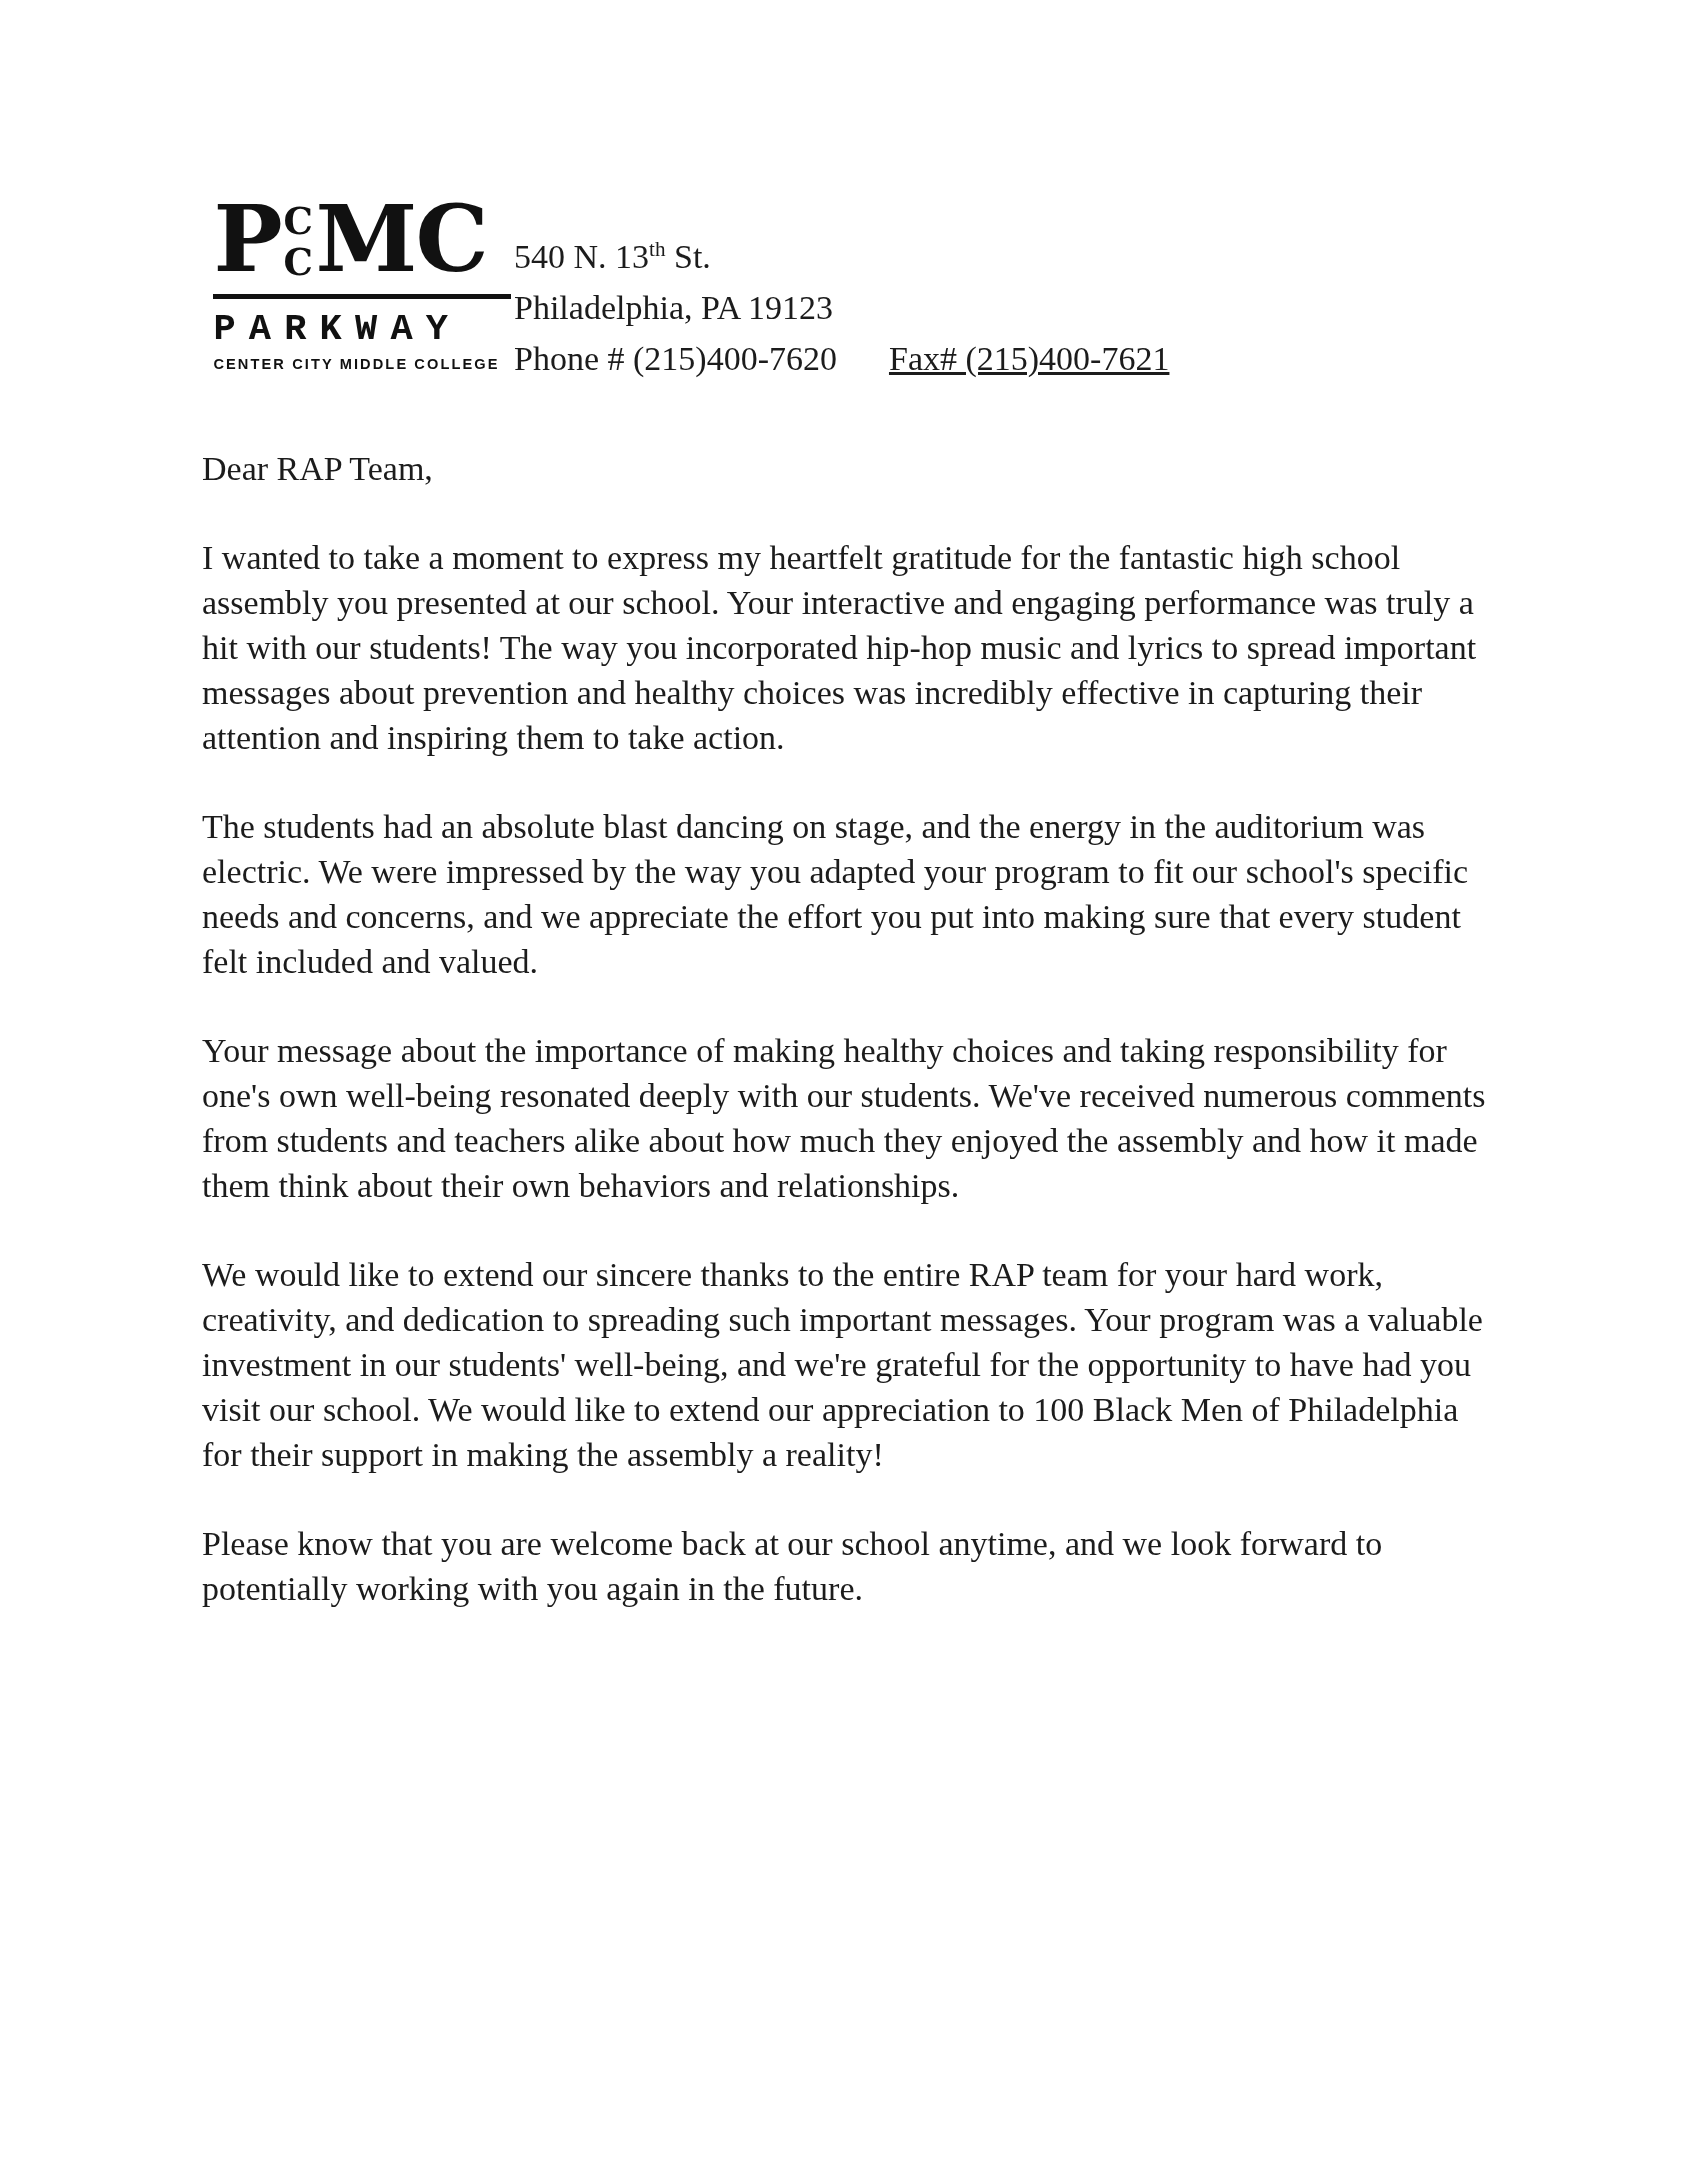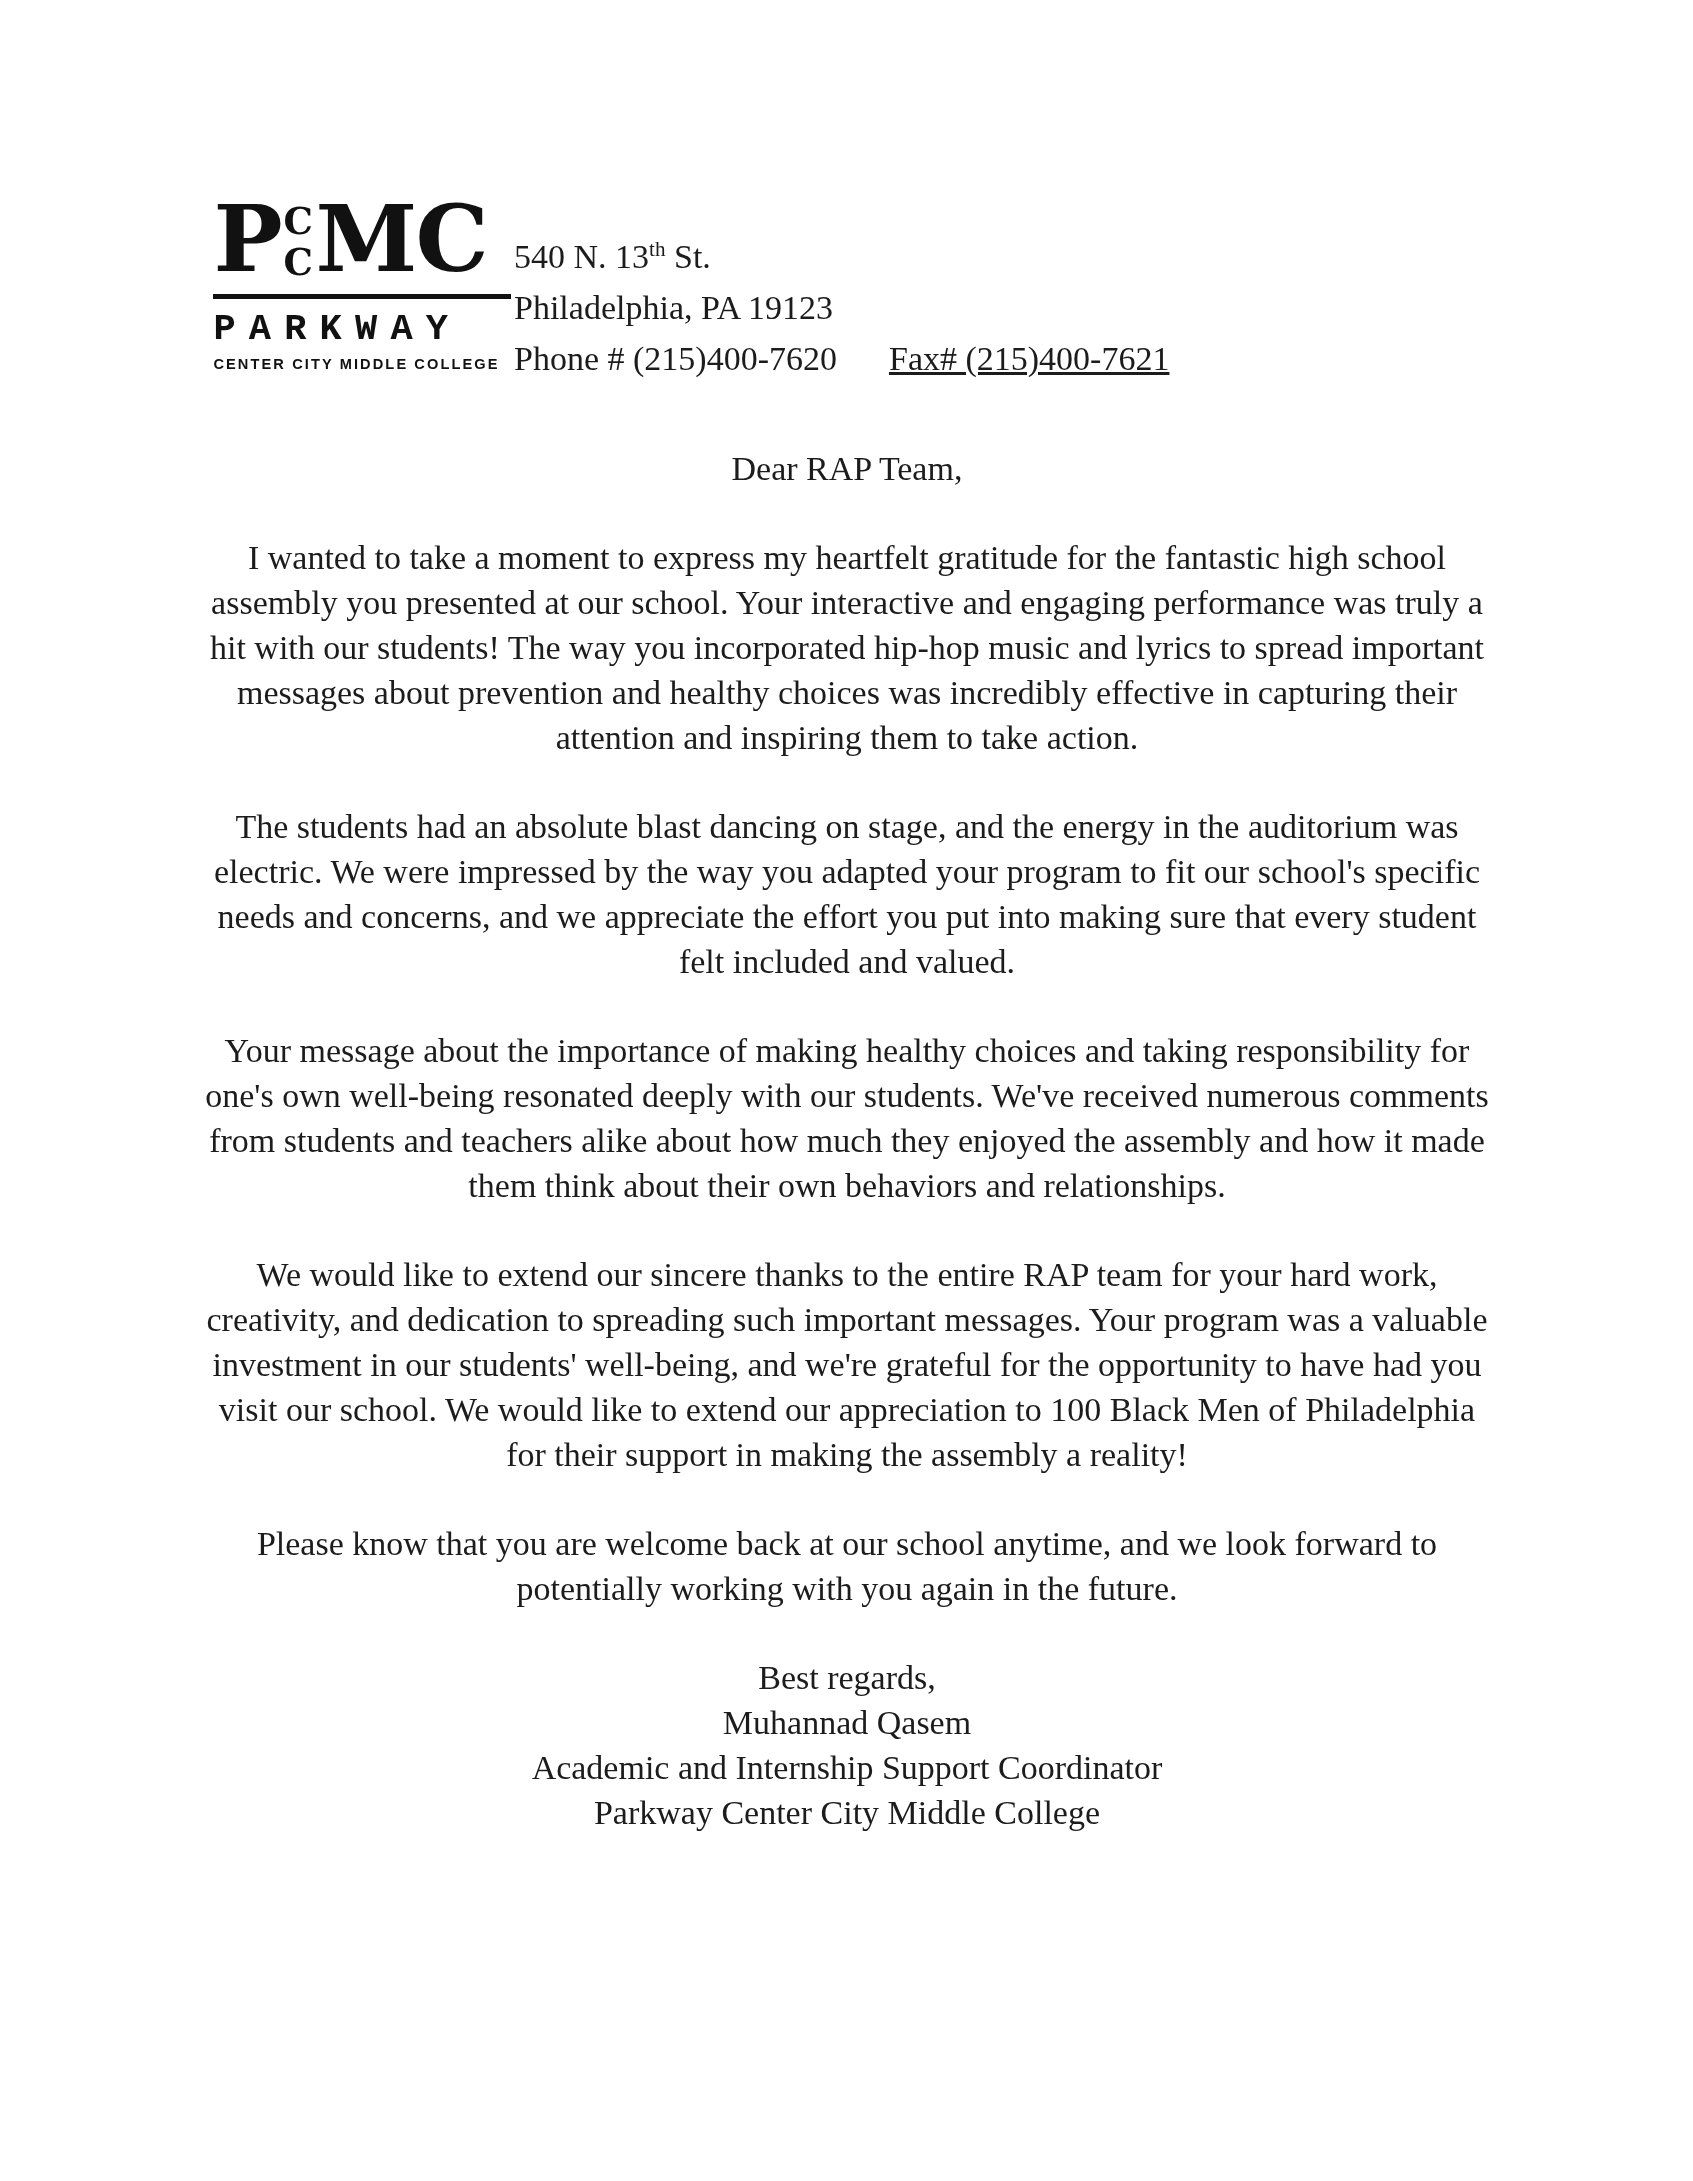--- a/index.html
+++ b/index.html
@@ -95,21 +95,20 @@
   .phone-fax .fax { margin-left: 52px; text-decoration: underline; }
 
   
   .letter {
     position: absolute;
     left: 202px;
     top: 446px;
     width: 1290px;
     font-size: 34px;
     line-height: 45px;
-    text-align: center;
   }
   .letter p { margin: 0 0 44px 0; }
   .salutation { margin-bottom: 44px; }
   .closing-line { line-height: 45px; }
 </style>
 </head>
 <body>
 
 <div class="page">
 
@@ -141,22 +140,16 @@
 
   <div class="letter">
     <div class="salutation">Dear RAP Team,</div>
 
     <p>I wanted to take a moment to express my heartfelt gratitude for the fantastic high school assembly you presented at our school. Your interactive and engaging performance was truly a hit with our students! The way you incorporated hip-hop music and lyrics to spread important messages about prevention and healthy choices was incredibly effective in capturing their attention and inspiring them to take action.</p>
     <p>The students had an absolute blast dancing on stage, and the energy in the auditorium was electric. We were impressed by the way you adapted your program to fit our school's specific needs and concerns, and we appreciate the effort you put into making sure that every student felt included and valued.</p>
     <p>Your message about the importance of making healthy choices and taking responsibility for one's own well-being resonated deeply with our students. We've received numerous comments from students and teachers alike about how much they enjoyed the assembly and how it made them think about their own behaviors and relationships.</p>
     <p>We would like to extend our sincere thanks to the entire RAP team for your hard work, creativity, and dedication to spreading such important messages. Your program was a valuable investment in our students' well-being, and we're grateful for the opportunity to have had you visit our school. We would like to extend our appreciation to 100 Black Men of Philadelphia for their support in making the assembly a reality!</p>
     <p>Please know that you are welcome back at our school anytime, and we look forward to potentially working with you again in the future.</p>
 
-    <div class="closing">
-      <div class="closing-line">Best regards,</div>
-      <div class="closing-line">Muhannad Qasem</div>
-      <div class="closing-line">Academic and Internship Support Coordinator</div>
-      <div class="closing-line">Parkway Center City Middle College</div>
-    </div>
   </div>
 
 </div>
 
 
 </body></html>

